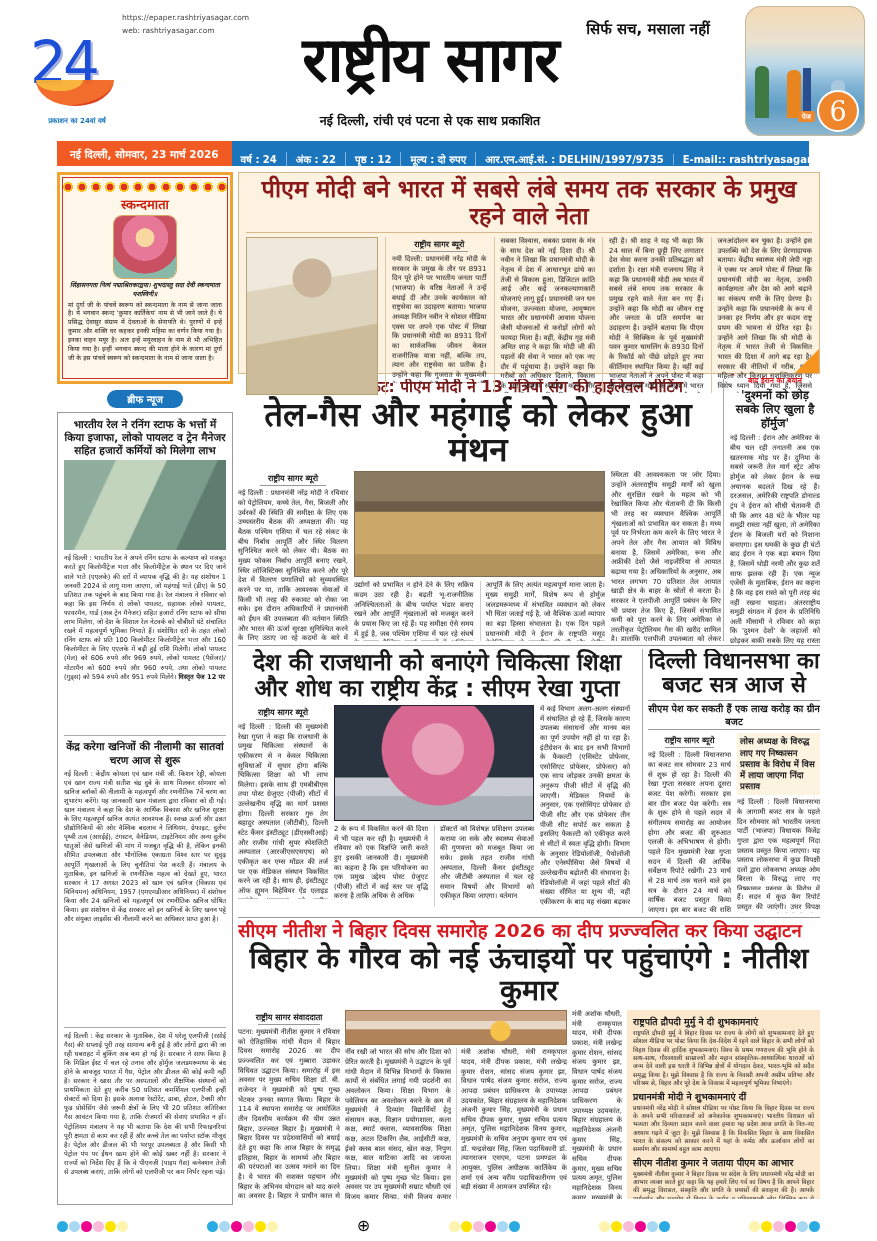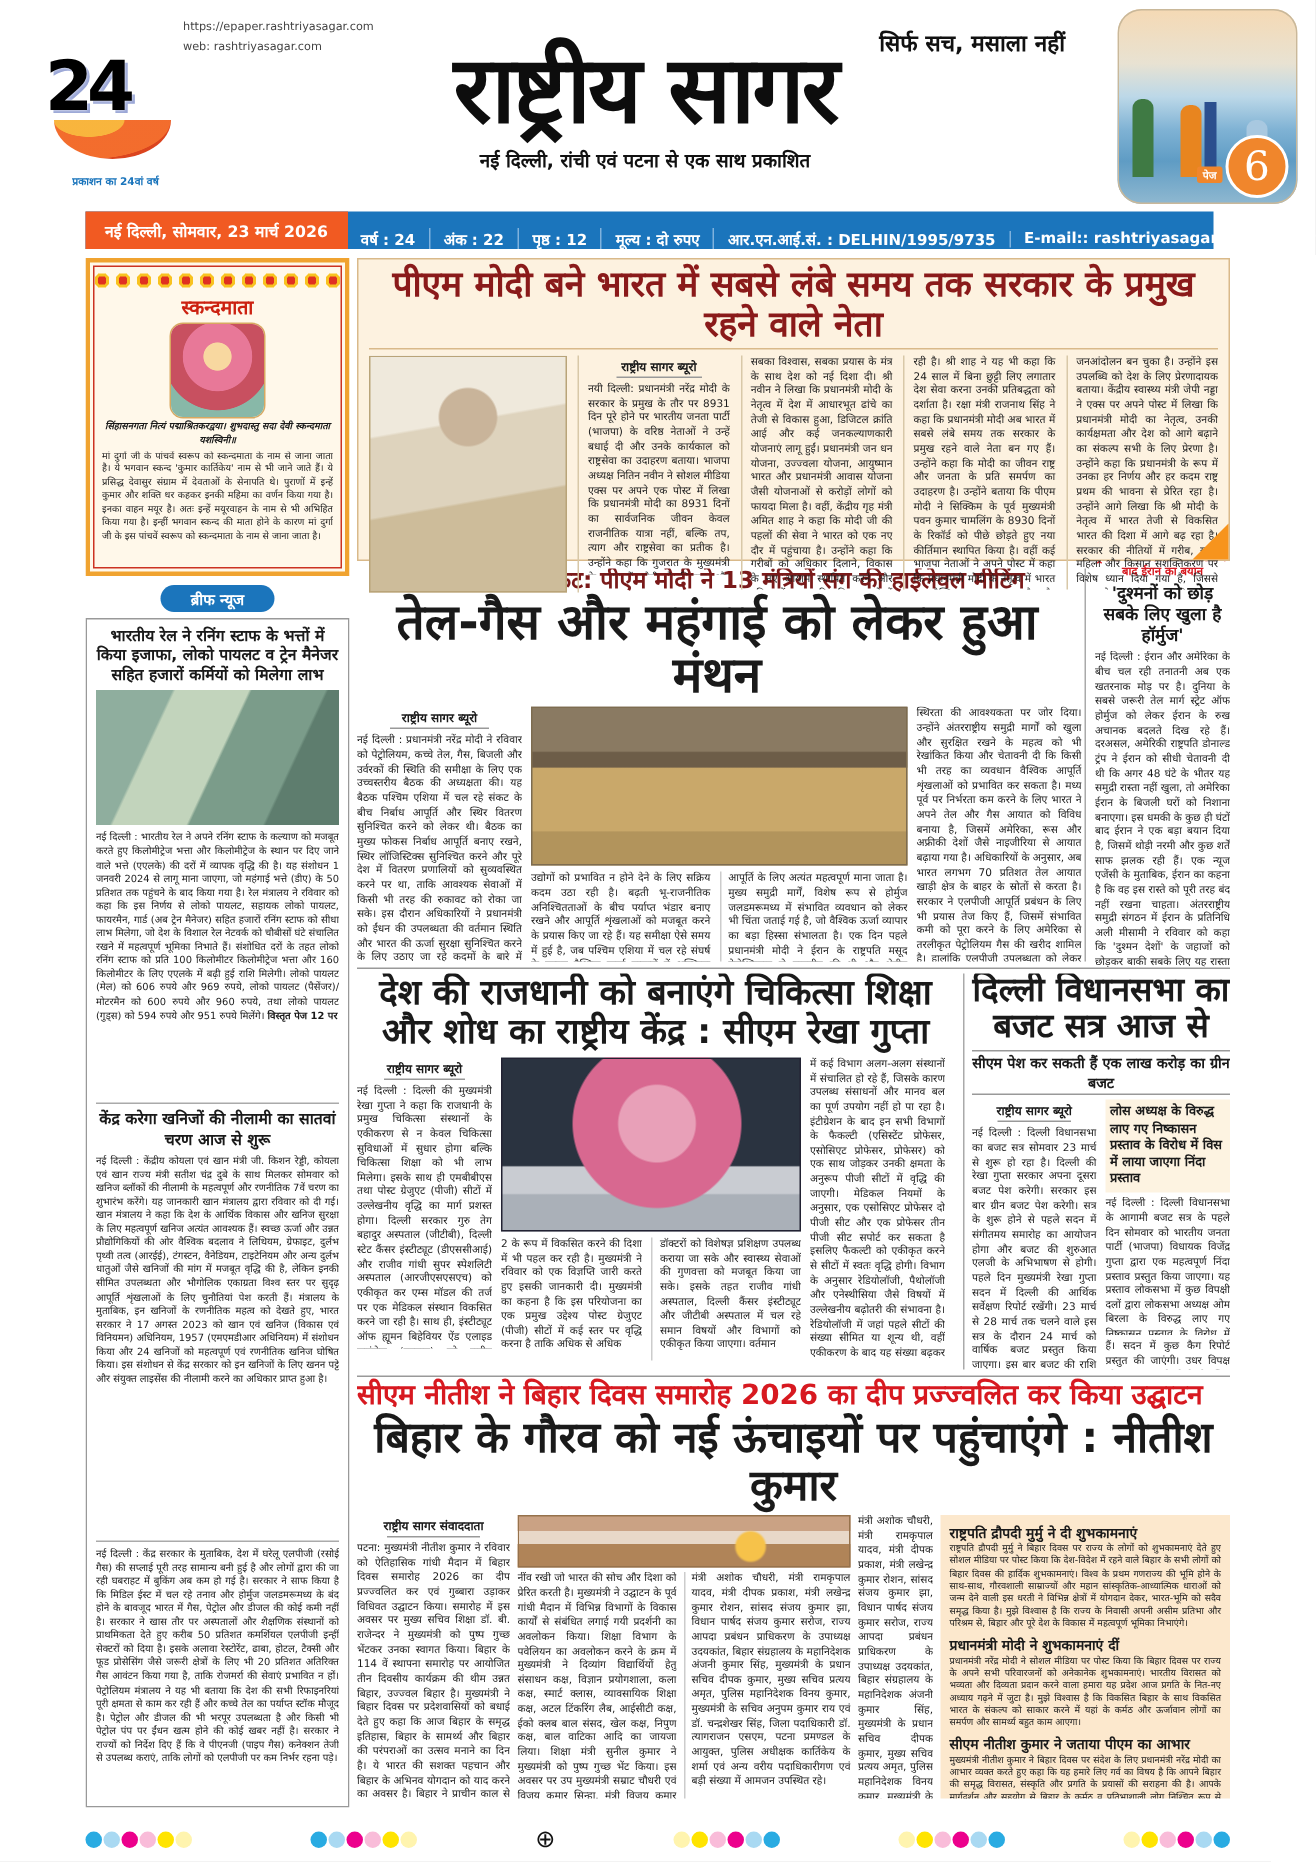--- a/index.html
+++ b/index.html
@@ -5,32 +5,32 @@
   * { margin:0; padding:0; box-sizing:border-box; }
   html,body { background:#e9e9e9; }
   .page { position:relative; width:877px; height:1241px; background:#fff;
           font-family:"DejaVu Sans","Liberation Sans",sans-serif; color:#1a1a1a;
           margin:0 auto; overflow:hidden; }
 
   
   .masthead { position:absolute; top:0; left:0; right:0; height:140px; }
   .mh-urls { position:absolute; left:122px; top:12px; font-size:7.5px; color:#444; line-height:1.7; }
   .logo24 { position:absolute; left:30px; top:34px; width:92px; height:74px; }
-  .logo24 .n24 { font-size:46px; font-weight:700; color:#000000; letter-spacing:-4px;
+  .logo24 .n24 { font-size:58px; font-weight:400; color:#1d4ed8; letter-spacing:-4px;
                  text-shadow:0 0 2px #fff, 2px 2px 0 #9aa6d6; line-height:1; }
   .logo24 .swoosh { position:absolute; left:6px; top:46px; width:78px; height:26px;
                     background:radial-gradient(ellipse at 30% 0%, #f8b133 0 30%, #f26522 31% 70%, #d93a12 71%);
                     border-radius:0 0 60px 60px / 0 0 40px 40px; opacity:.95; }
   .logo-caption { position:absolute; left:22px; top:116px; width:110px; text-align:center;
                   font-size:7px; font-weight:700; color:#1b75bc; }
   .mh-title { position:absolute; left:150px; top:26px; width:560px; text-align:center;
               font-size:62px; font-weight:800; color:#0d0d0d; letter-spacing:-2px; line-height:1.1; }
   .mh-slogan { position:absolute; left:430px; top:18px; width:280px; text-align:right;
                font-size:15px; font-weight:800; color:#111; }
-  .mh-subtitle { position:absolute; left:150px; top:98px; width:560px; text-align:center;
+  .mh-subtitle { position:absolute; left:150px; top:112px; width:560px; text-align:center;
                  font-size:12.5px; font-weight:700; color:#111; }
   .pageart { position:absolute; right:12px; top:6px; width:120px; height:130px; border-radius:16px;
              background:linear-gradient(180deg,#f5d9b4 0%,#e8e2d2 28%,#bcd8e8 45%,#7fb2d4 62%,#5f9cc4 78%,#8fb8d0 100%);
              box-shadow:inset 0 0 0 1px #c9b89a; overflow:hidden; }
   .pageart .fig { position:absolute; bottom:18px; width:14px; height:42px; border-radius:6px 6px 0 0; }
   .pageart .f1 { left:10px; background:#3f7a44; height:52px; }
   .pageart .f2 { left:42px; background:#e8851f; height:48px; }
   .pageart .f3 { left:86px; background:#a8c8e0; height:38px; }
   .pageart .scope { position:absolute; left:58px; bottom:22px; width:8px; height:46px; background:#2b4f8e; }
   .pagebadge { position:absolute; right:6px; bottom:4px; width:42px; height:42px; border-radius:50%;
@@ -192,21 +192,21 @@
     </div>
   </div>
 
   <div class="infobar">
     <div class="datebox">नई दिल्ली, सोमवार, 23 मार्च 2026</div>
     <div class="ib-items">
       <span>वर्ष : 24</span>
       <span>अंक : 22</span>
       <span>पृष्ठ : 12</span>
       <span>मूल्य : दो रुपए</span>
-      <span>आर.एन.आई.सं. : DELHIN/1995/9735</span>
+      <span>आर.एन.आई.सं. : DELHIN/1997/9735</span>
       <span>E-mail:: rashtriyasagar@gmail.com</span>
     </div>
   </div>
 
   <div class="content">
 
     <div class="sidebar">
       <div class="devo">
         <div class="garland"></div>
         <div class="devo-title">स्कन्दमाता</div>

